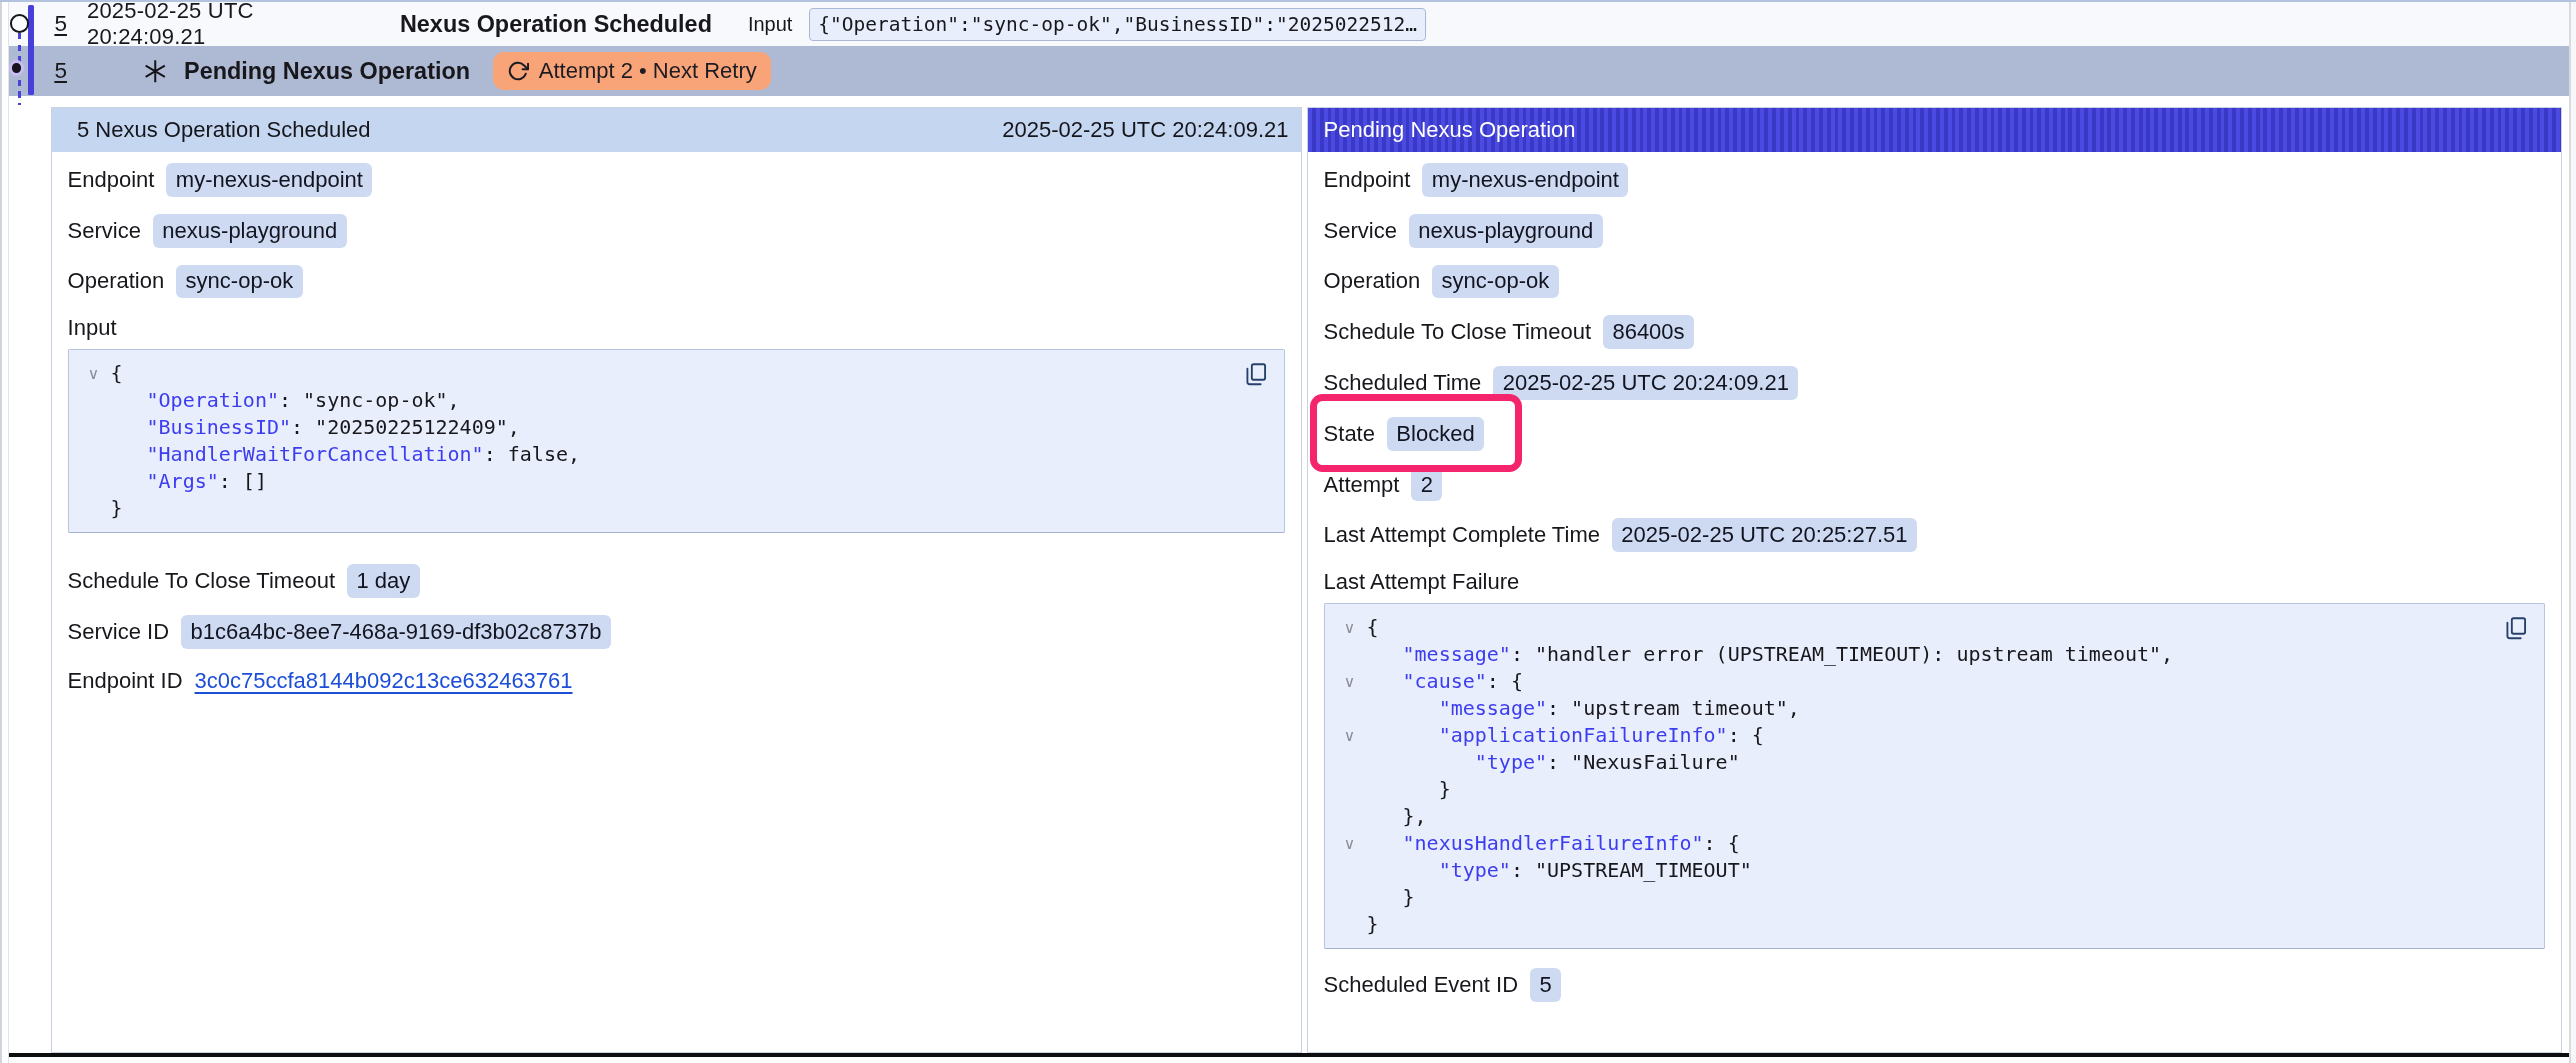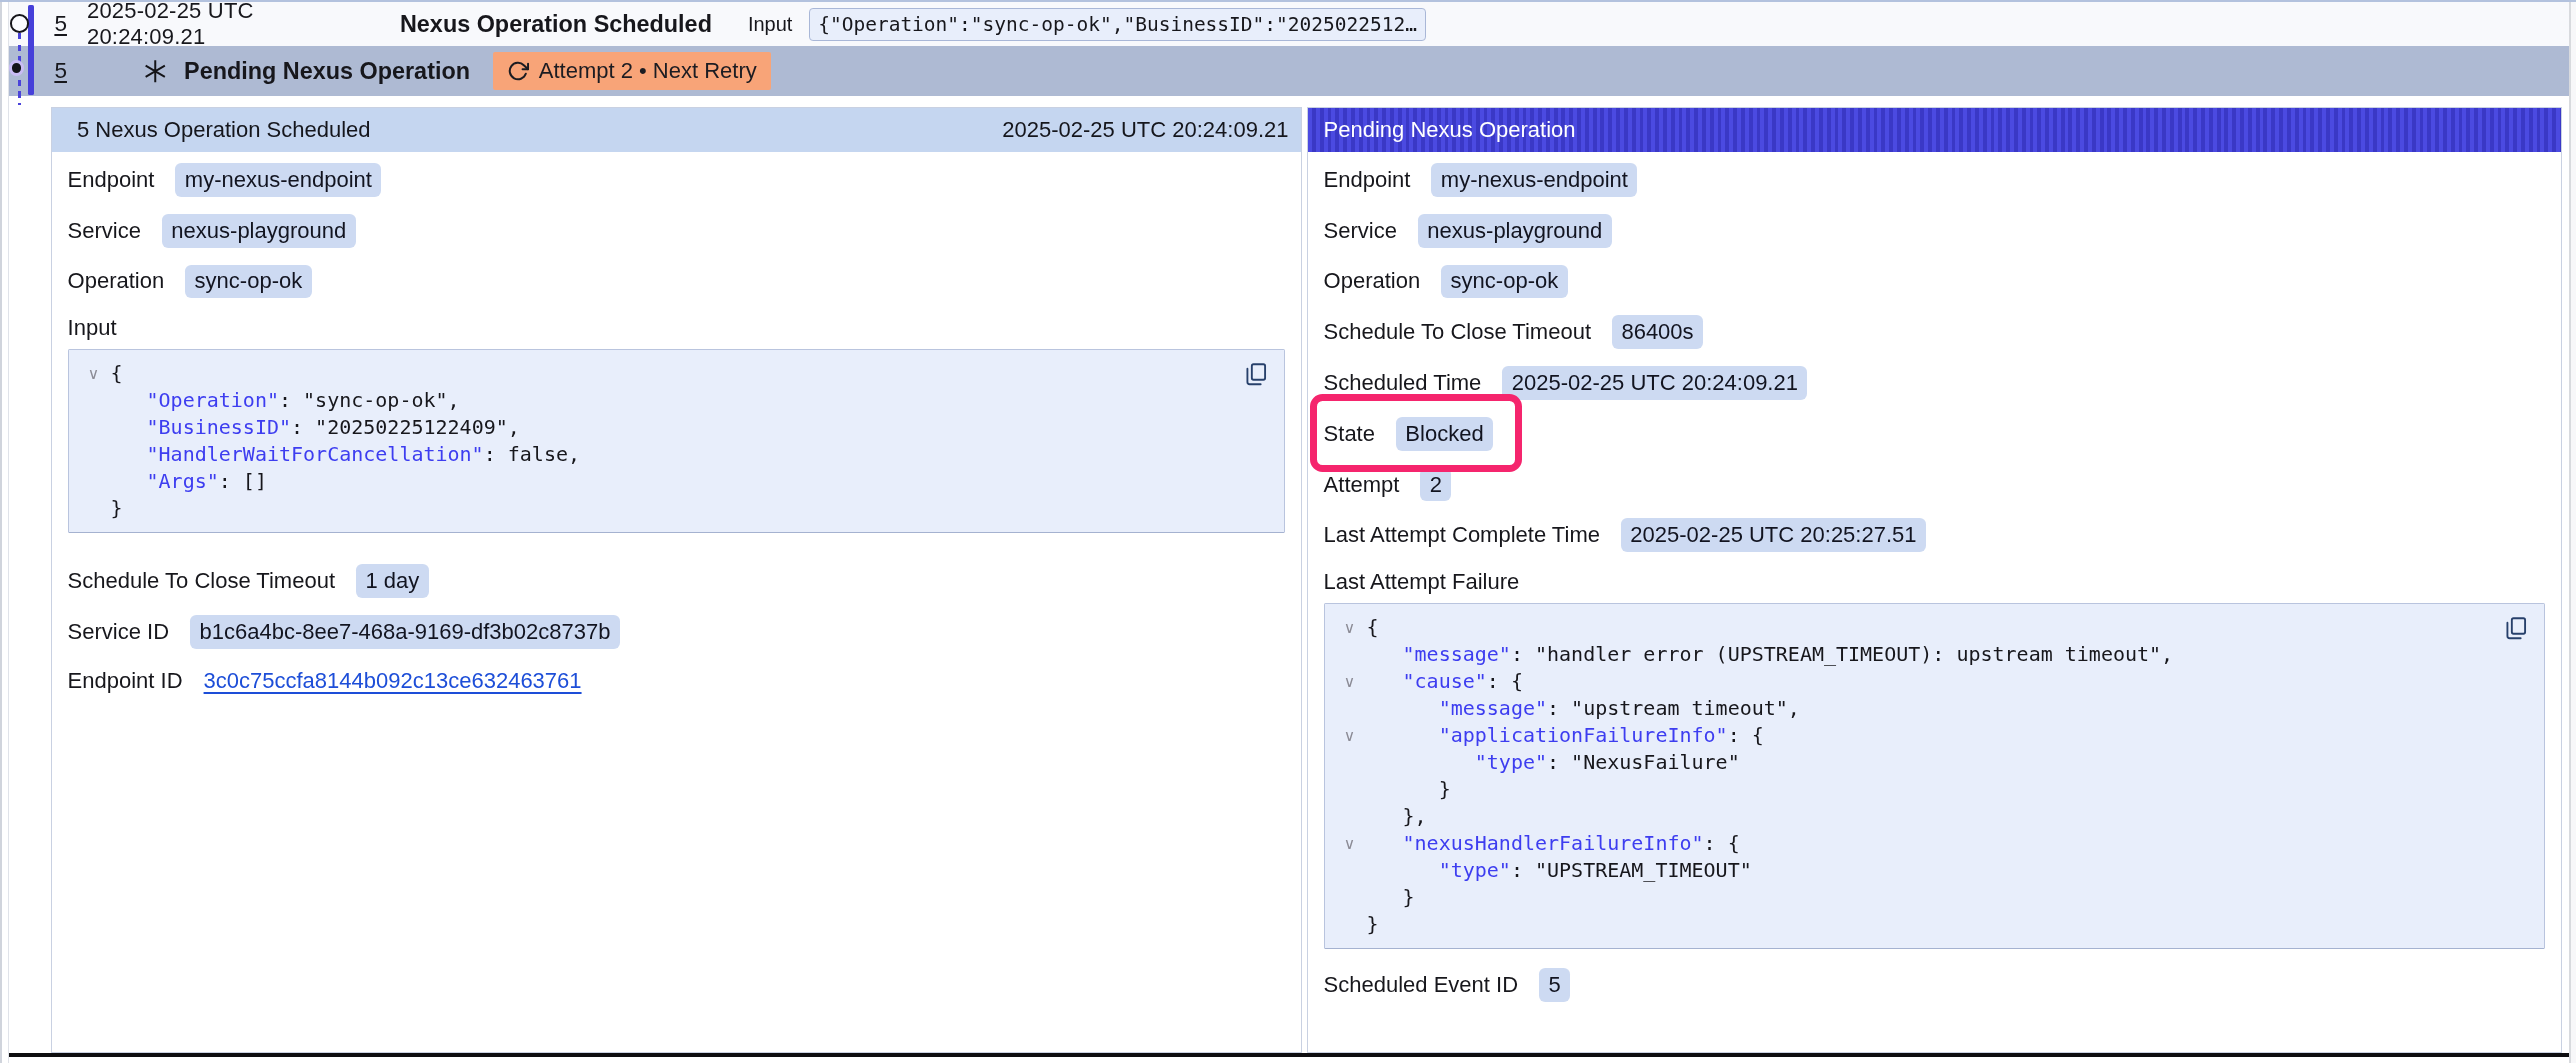--- a/index.html
+++ b/index.html
@@ -24,21 +24,21 @@
   .ev-time { font-size:22px; margin-left:20px; width:265px; letter-spacing:0.2px; }
   .ev-title { font-size:23.4px; font-weight:700; margin-left:48px; }
   .ev-input-label { font-size:20px; margin-left:36px; }
   .ev-chip { margin-left:17px; font-family:"DejaVu Sans Mono", monospace; font-size:19.5px;
              background:#e8eefb; border:1.6px solid #a9b7d7; border-radius:3.9px; padding:3.9px 7.8px;
              white-space:nowrap; max-width:624px; overflow:hidden; }
   .row2 .ev-id { margin-left:0; }
   .asterisk { margin-left:75px; display:flex; align-items:center; }
   .ev-title2 { font-size:23.4px; font-weight:700; margin-left:15.6px; }
   .retry-badge { display:flex; align-items:center; gap:9.4px; margin-left:23.4px; background:#f8a478;
-                 border-radius:2px; padding:6.2px 14px; font-size:22px; color:#1c1c22; }
+                 border-radius:11px; padding:6.2px 14px; font-size:22px; color:#1c1c22; }
 
   
   .tl-bar   { position:absolute; left:28px; top:4.7px; width:5.5px; height:90px; background:#4640d9; border-radius:1.6px; z-index:6; }
   .tl-dash  { position:absolute; left:18px; top:33px; width:3.1px; height:72px; z-index:6;
               background:repeating-linear-gradient(180deg,#4a43da 0 6.2px,transparent 6.2px 11.7px); }
   .tl-open  { position:absolute; left:10px; top:14px; width:18.7px; height:18.7px; border-radius:50%;
               background:#fbfcff; border:2.3px solid #15151a; z-index:7; }
   .tl-fill  { position:absolute; left:8.6px; top:60px; width:15.6px; height:15.6px; border-radius:50%;
               background:#141419; border:3.1px solid #c9bcf4; z-index:7; }
 
@@ -46,21 +46,21 @@
   .panel { position:absolute; top:107px; height:946px; border:0.8px solid #c9d1e2; background:#ffffff; }
   .panel-left  { left:51px;  width:1251px; }
   .panel-right { left:1307px; width:1255px; }
   .panel-header { height:44px; display:flex; align-items:center; justify-content:space-between;
                   padding:0 12.5px 0 15.6px; font-size:22px; }
   .header-plain { background:#c5d6f0; color:#15161c;padding-left:25px; }
   .header-striped { background:repeating-linear-gradient(90deg,#4b4ae1 0 3.9px,#3a38c6 3.9px 7.8px);
                     color:#ffffff; font-weight:500; }
   .panel-body { padding:11px 15.6px 0 15.6px; }
 
-  .frow { display:flex; align-items:center; gap:21px; min-height:31px; margin-bottom:17px; position:relative; }
+  .frow { display:flex; align-items:center; gap:12px; min-height:31px; margin-bottom:17px; position:relative; }
   .flabel { font-size:22px; white-space:nowrap; }
   .fbadge { background:#cddaf2; color:#121420; font-size:22px; border-radius:6.2px; padding:3.9px 9.4px; white-space:nowrap; }
   .flink  { font-size:22px; color:#1d4ed8; text-decoration:underline; text-underline-offset:3.9px; }
   .section-label { font-size:22px; margin:0 0 7.8px 0; min-height:23.4px; }
 
   
   .json-block { position:relative; background:#e8eefb; border:0.8px solid #b9c4de; border-bottom:1.6px solid #a5b2d0;
                 border-radius:1.6px; padding:10px 47px 10px 7.8px; margin-bottom:18.7px; }
   .jline { display:flex; height:27px; line-height:27px; }
   .jgut  { width:34px; flex:0 0 34px; text-align:center; color:#8b8b95; font-size:15.6px; }

